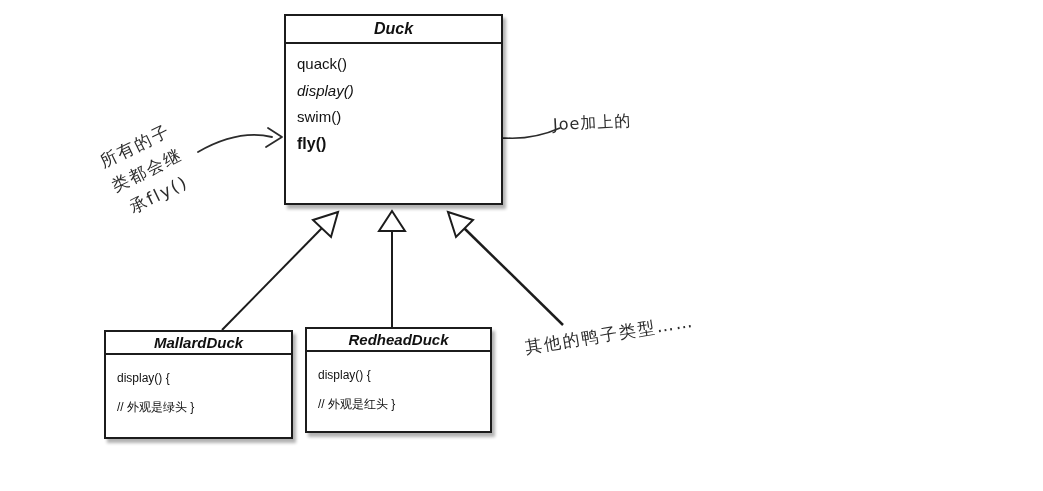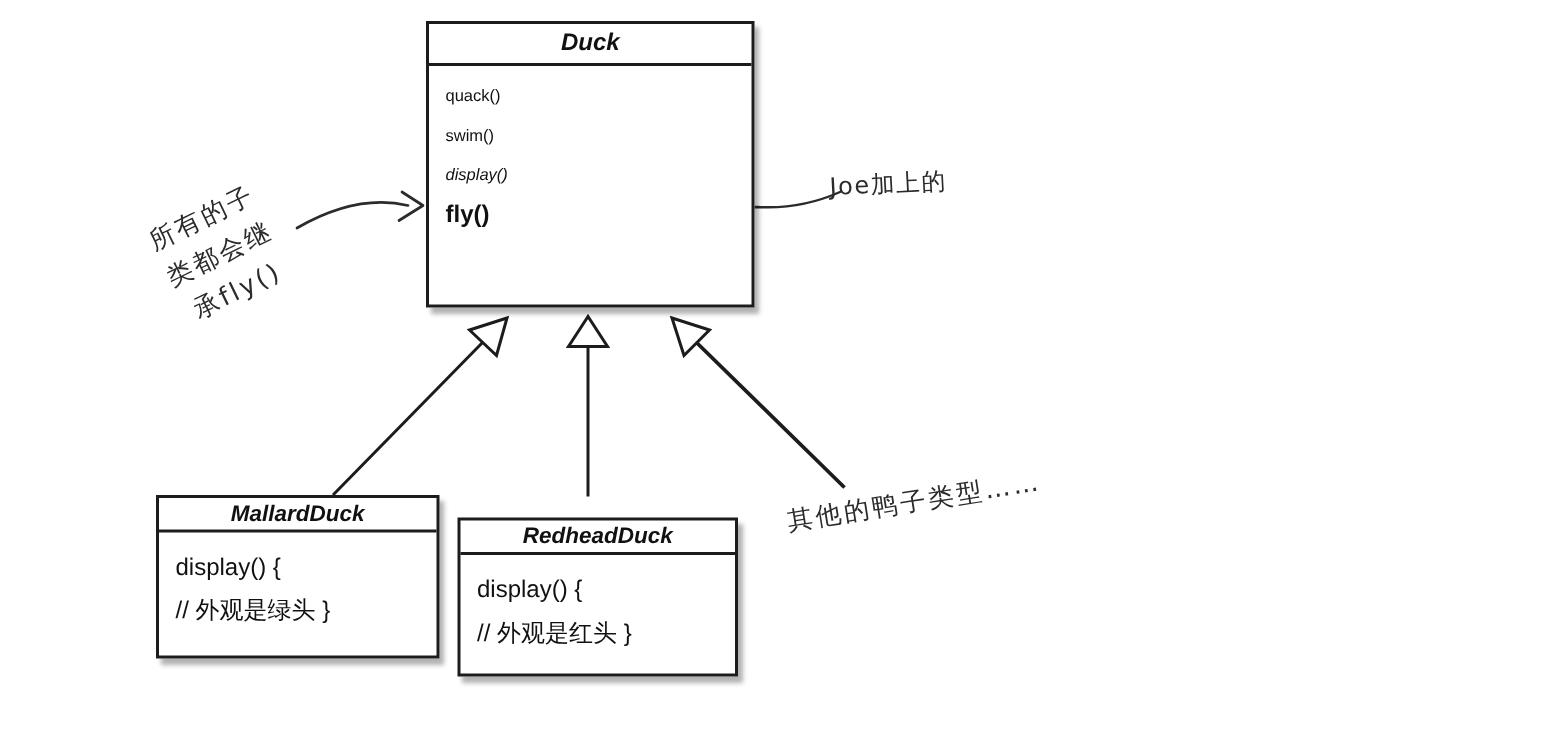--- a/index.html
+++ b/index.html
@@ -24,30 +24,30 @@
   .uml-title{
     text-align:center;
     font-weight:bold;
     border-bottom:2px solid #1c1c1c;
     box-sizing:border-box;
     font-style:italic;
   }
   #duck-box{left:284px;top:14px;width:219px;height:191px;}
   #duck-box .uml-title{font-style:italic;font-size:16px;height:28px;line-height:26px;}
   #duck-box .uml-body{padding:7px 11px 0 11px;}
-  .duck-method{font-size:11px;line-height:26.5px;white-space:nowrap;}
+  .duck-method{font-size:15px;line-height:26.5px;white-space:nowrap;}
   .duck-method.italic{font-style:italic;}
   .duck-method.bold{font-weight:bold;font-size:16px;}
   .duck-method.comment{font-size:14.5px;}
 
   #mallard-box{left:104px;top:330px;width:189px;height:109px;}
-  #redhead-box{left:305px;top:345px;width:187px;height:106px;}
+  #redhead-box{left:305px;top:327px;width:187px;height:106px;}
   .sub-box .uml-title{font-size:15px;height:23px;line-height:21px;}
   .sub-box .uml-body{padding:9px 11px 0 11px;}
-  .sub-line{font-size:16px;line-height:29px;white-space:nowrap;}
+  .sub-line{font-size:12px;line-height:29px;white-space:nowrap;}
 
   
   .handwrite{
     position:absolute;
     color:#2b2b2b;
     font-family:"DejaVu Sans","Liberation Sans",sans-serif;
     white-space:nowrap;
   }
   #left-note{
     left:62px;top:130px;width:170px;
@@ -100,22 +100,22 @@
     <g>
       <path d="M 560,128 C 542,136 522,139 505,138 L 362,139" fill="none" stroke="#2b2b2b" stroke-width="1.6" stroke-linecap="round"></path>
       <path d="M 374,131 L 358,139 L 374,148" fill="none" stroke="#2b2b2b" stroke-width="1.8" stroke-linecap="round" stroke-linejoin="round"></path>
     </g>
   </svg>
 
   <div class="uml-box" id="duck-box">
     <div class="uml-title">Duck</div>
     <div class="uml-body">
       <div class="duck-method">quack()</div>
+      <div class="duck-method italic">display()</div>
       <div class="duck-method">swim()</div>
-      <div class="duck-method italic">display()</div>
       <div class="duck-method bold">fly()</div>
     </div>
   </div>
 
   <div class="uml-box sub-box" id="mallard-box">
     <div class="uml-title">MallardDuck</div>
     <div class="uml-body">
       <div class="sub-line">display() {</div>
       <div class="sub-line">// 外观是绿头 }</div>
     </div>

